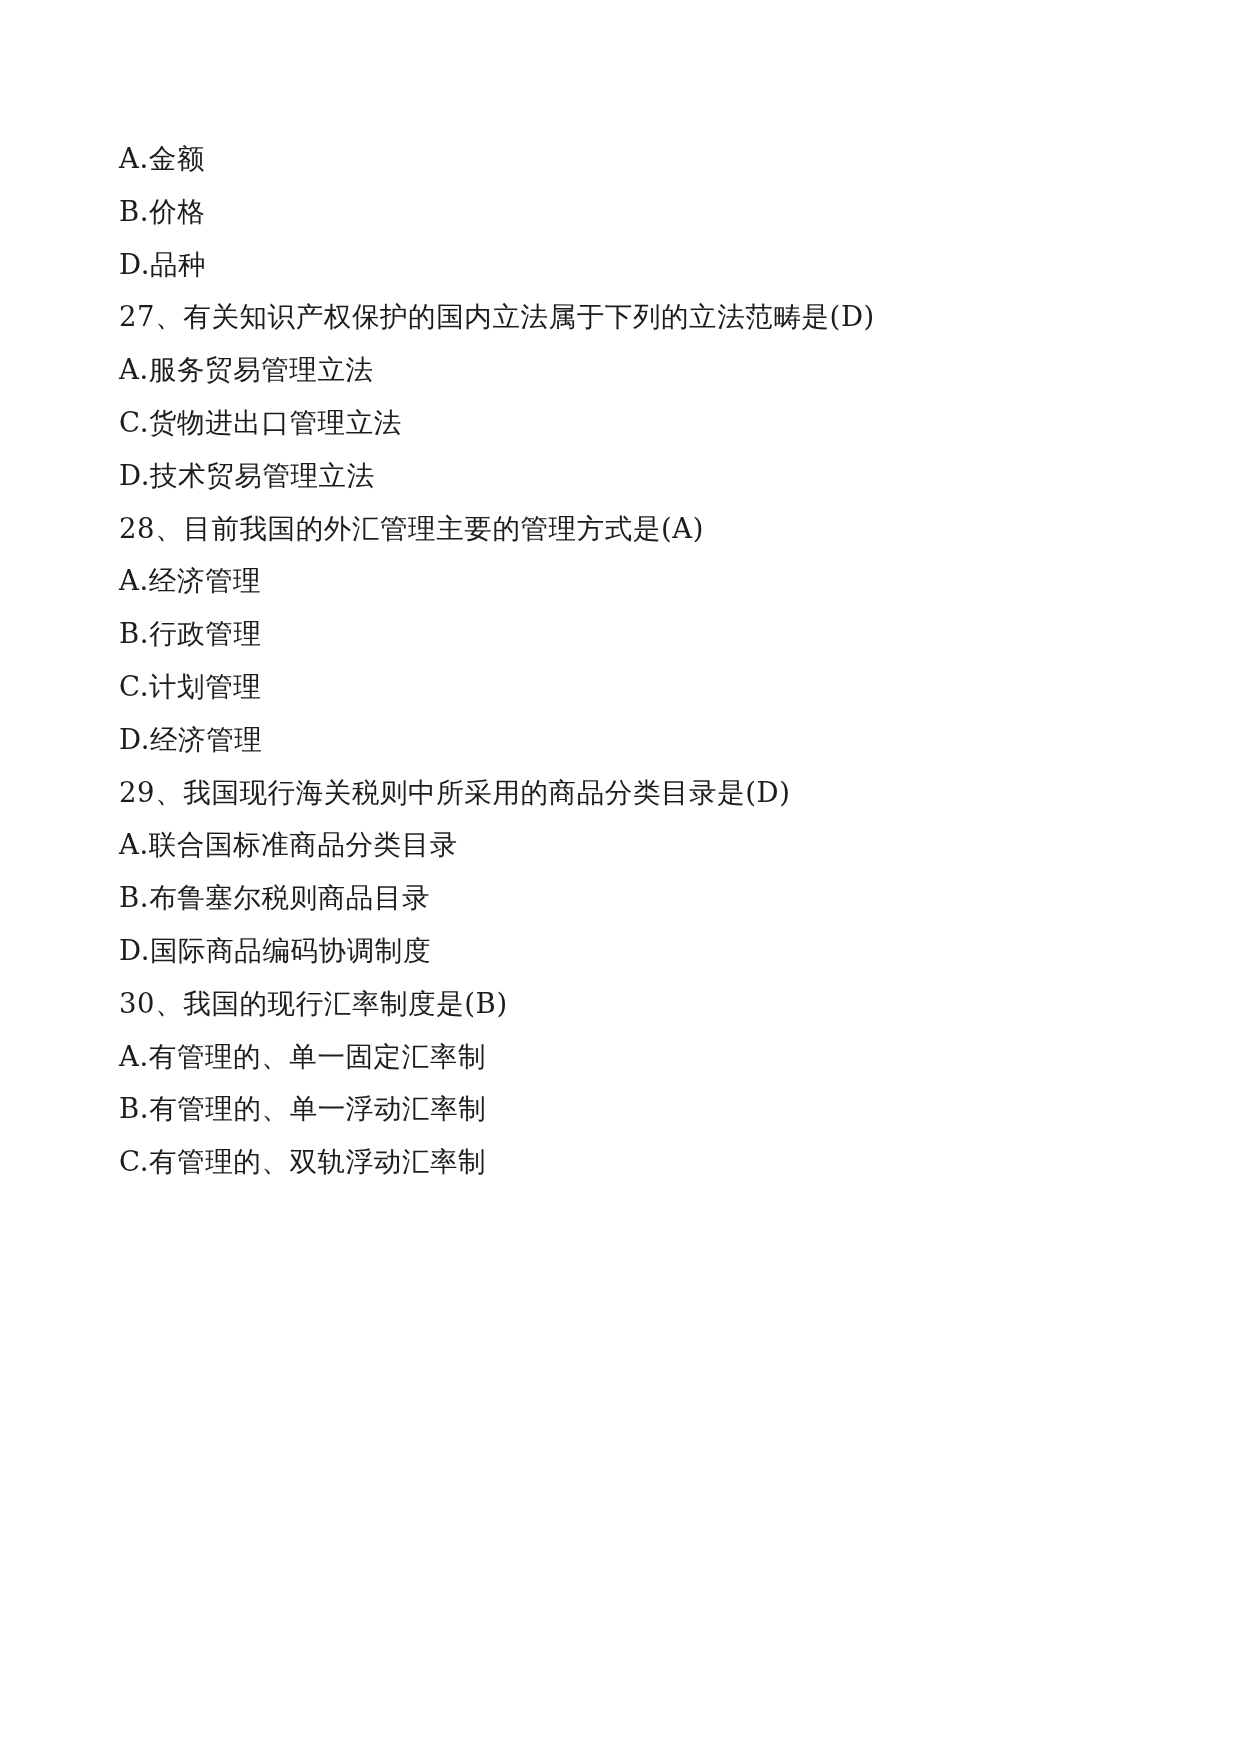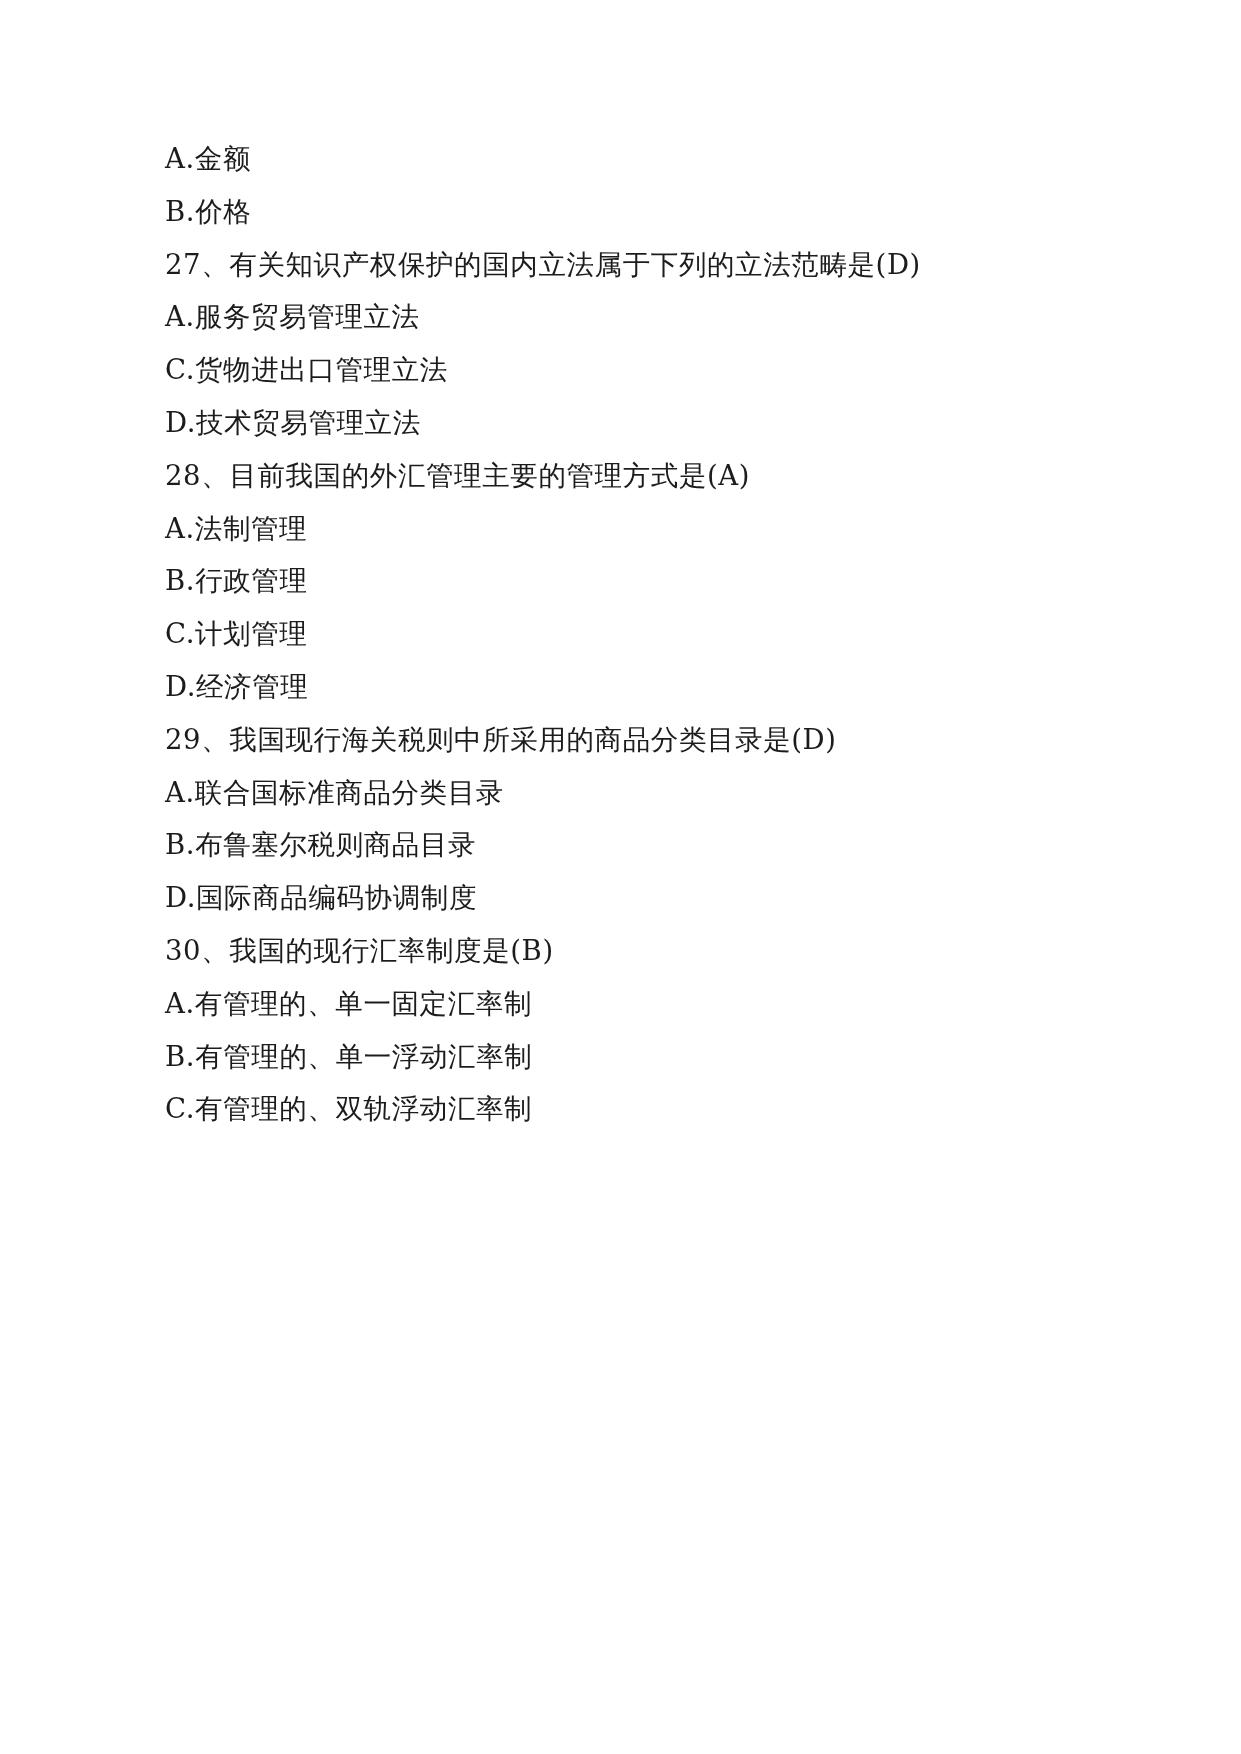--- a/index.html
+++ b/index.html
@@ -11,21 +11,21 @@
     width: 1241px;
     height: 1754px;
     font-family: "DejaVu Serif", "Liberation Serif", serif;
     color: #1a1a1a;
   }
   .page {
     position: relative;
     width: 1241px;
     height: 1754px;
     box-sizing: border-box;
-    padding: 132px 110px 60px 110px;
+    padding: 132px 110px 60px 64px;
     background: #ffffff;
   }
   .doc-body {
     font-size: 27.5px;
     line-height: 1.92;
     letter-spacing: 0.6px;
     color: #1c1c1c;
   }
   .q-line {
     text-indent: 2em;
@@ -43,32 +43,33 @@
 </style>
 </head>
 <body>
 
 <div class="page">
   <div class="doc-body">
 
     <div class="block">
       <p class="opt-line">A.金额</p>
       <p class="opt-line">B.价格</p>
+      <p class="opt-line">D.品种</p>
     </div>
 
     <div class="block">
       <p class="q-line">27、有关知识产权保护的国内立法属于下列的立法范畴是(D)</p>
       <p class="opt-line">A.服务贸易管理立法</p>
       <p class="opt-line">C.货物进出口管理立法</p>
       <p class="opt-line">D.技术贸易管理立法</p>
     </div>
 
     <div class="block">
       <p class="q-line">28、目前我国的外汇管理主要的管理方式是(A)</p>
-      <p class="opt-line">A.法制管理</p>
+      <p class="opt-line">A.经济管理</p>
       <p class="opt-line">B.行政管理</p>
       <p class="opt-line">C.计划管理</p>
       <p class="opt-line">D.经济管理</p>
     </div>
 
     <div class="block">
       <p class="q-line">29、我国现行海关税则中所采用的商品分类目录是(D)</p>
       <p class="opt-line">A.联合国标准商品分类目录</p>
       <p class="opt-line">B.布鲁塞尔税则商品目录</p>
       <p class="opt-line">D.国际商品编码协调制度</p>

